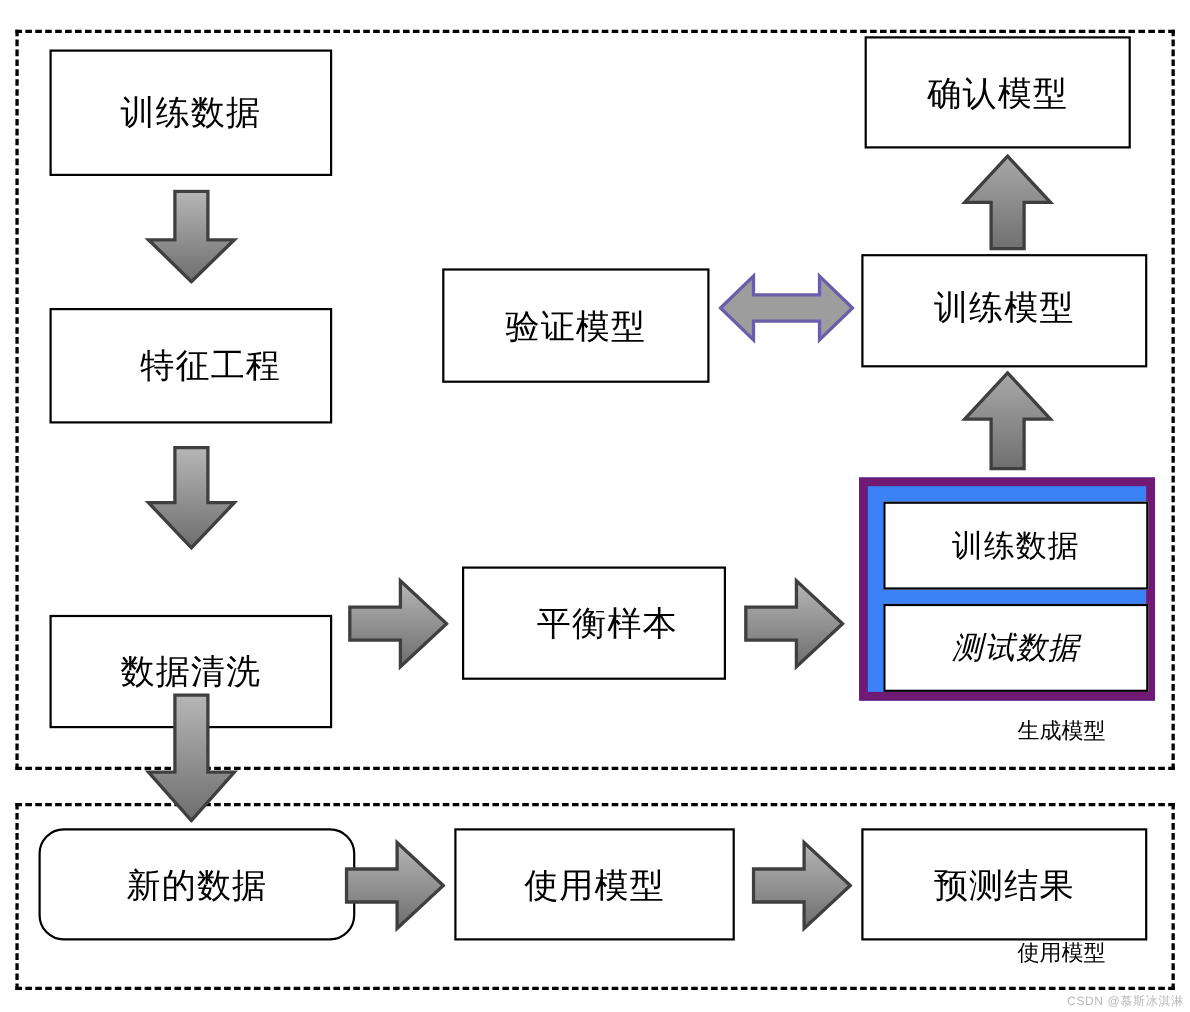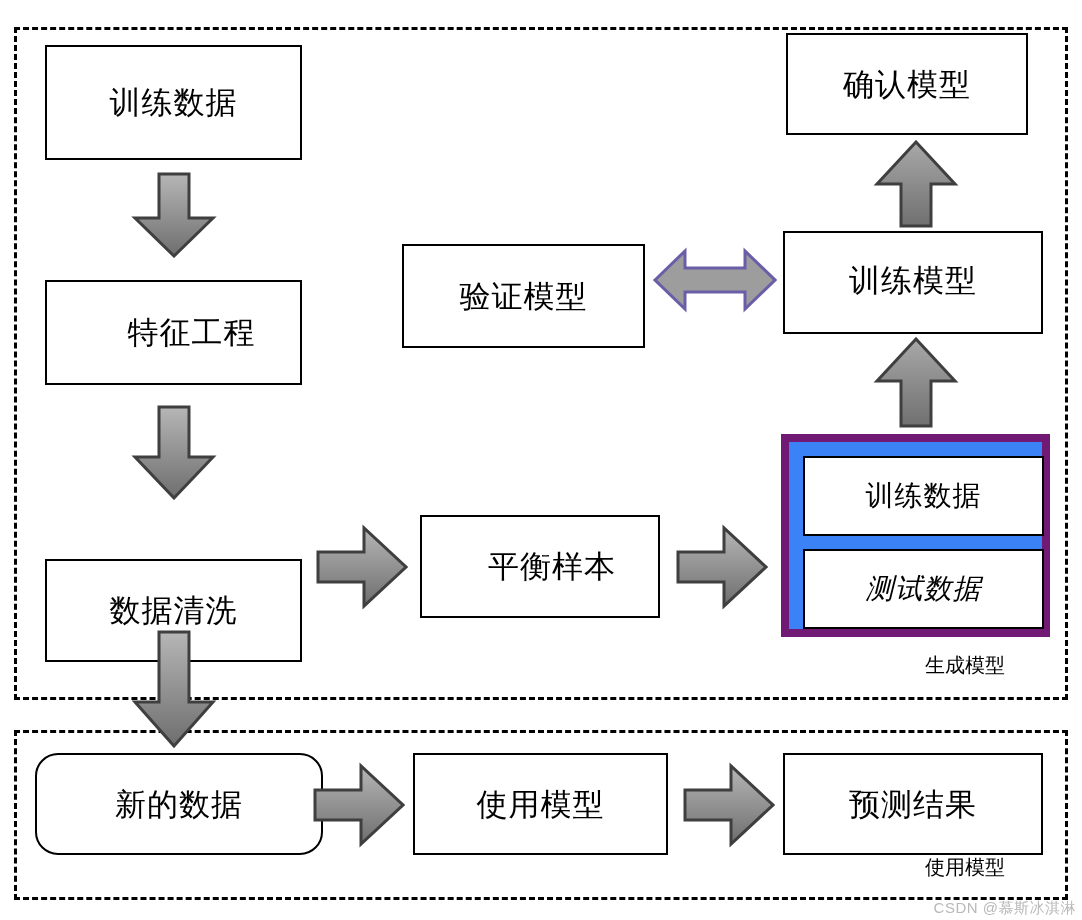--- a/index.html
+++ b/index.html
@@ -66,21 +66,21 @@
     position: absolute;
     line-height: 0;
   }
   .arrow svg { display: block; }
 
   
   #watermark {
     position: absolute;
     right: 6px;
     bottom: 2px;
-    font-size: 15px;
+    font-size: 11px;
     color: #b9b9b9;
     white-space: nowrap;
     letter-spacing: 0.5px;
   }
 </style>
 </head>
 <body>
 
 <div id="canvas">
 

